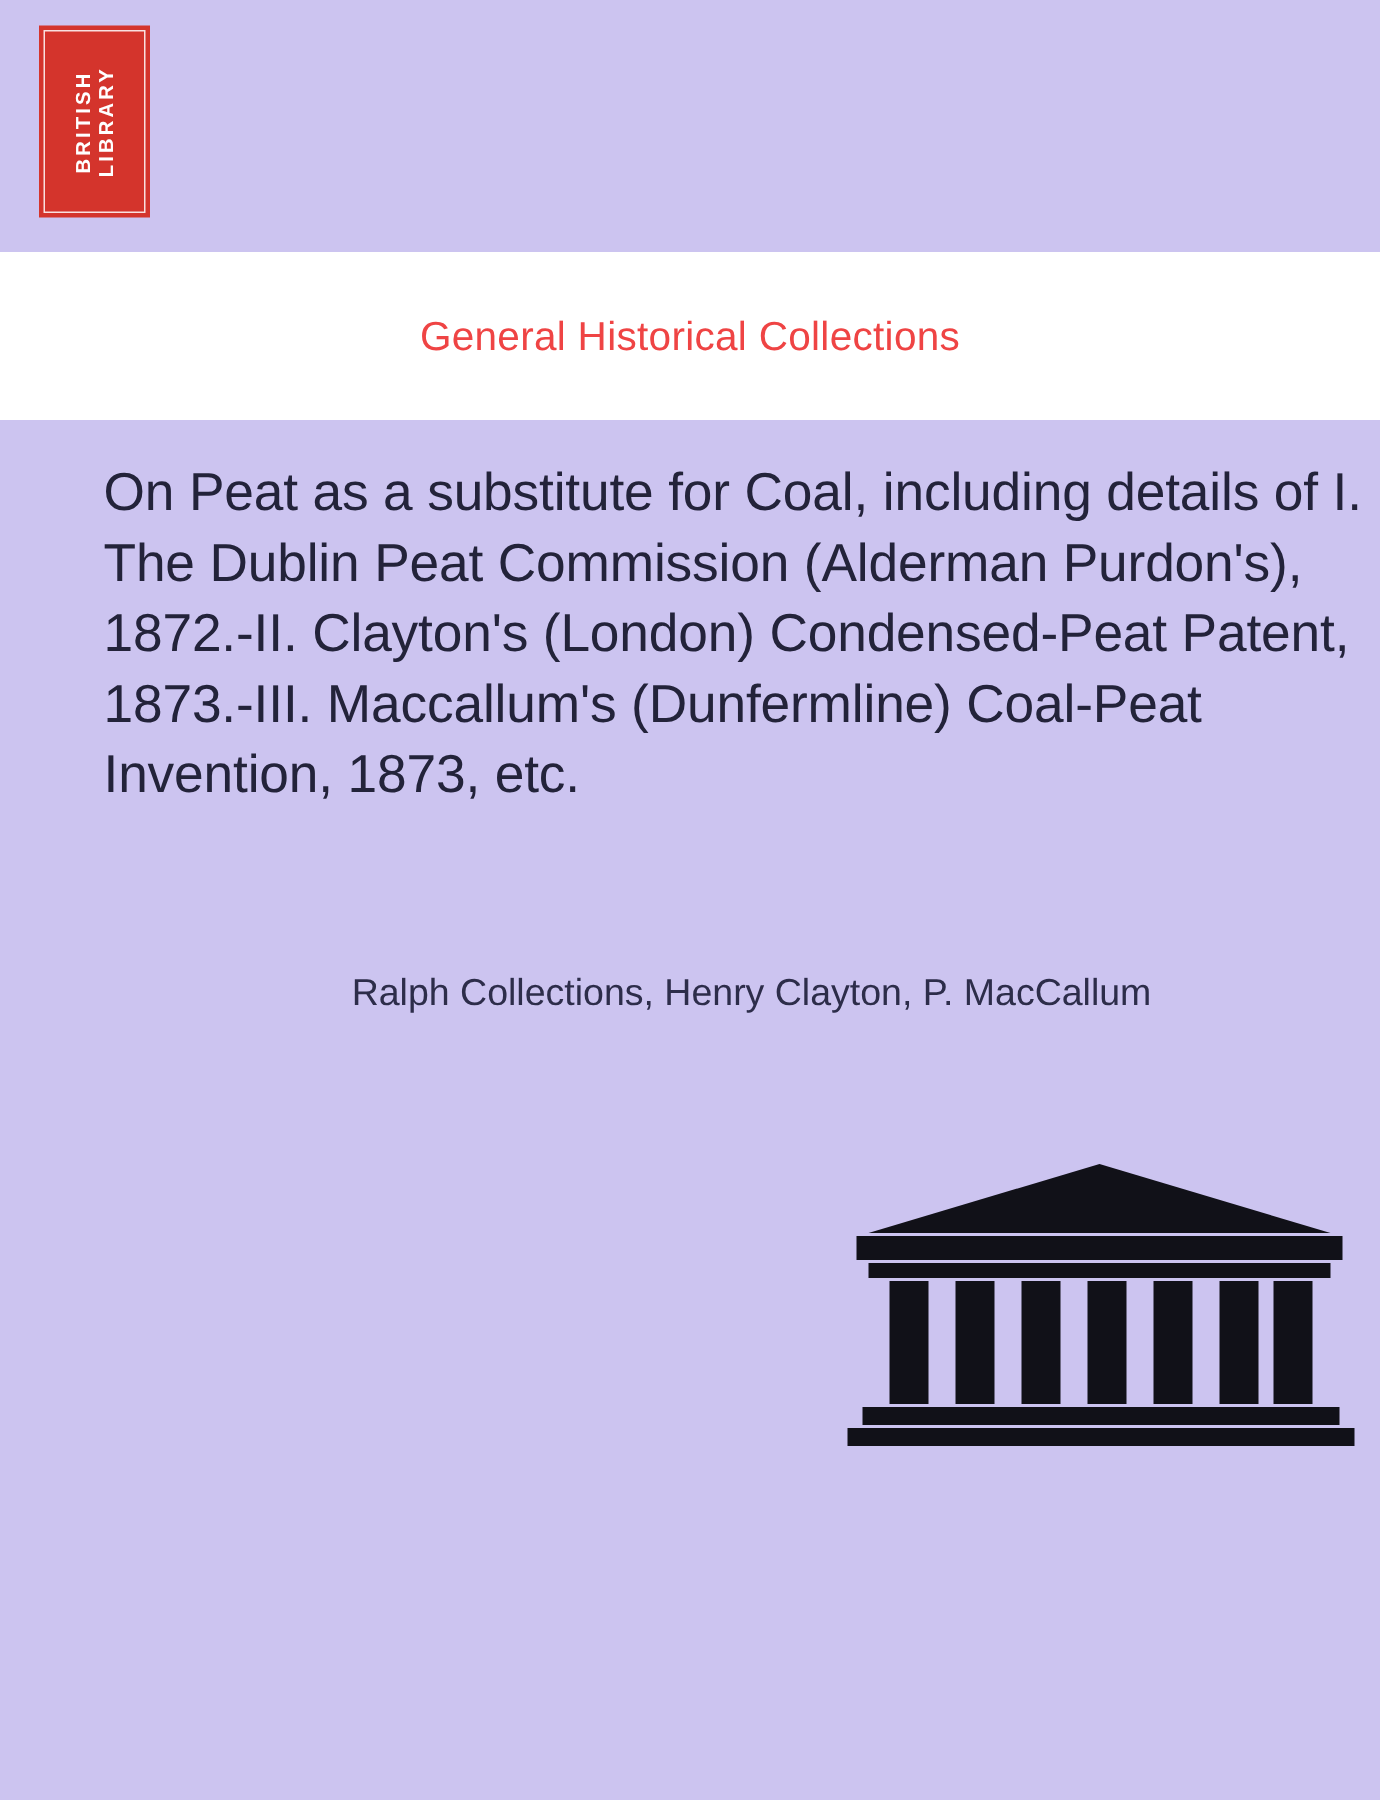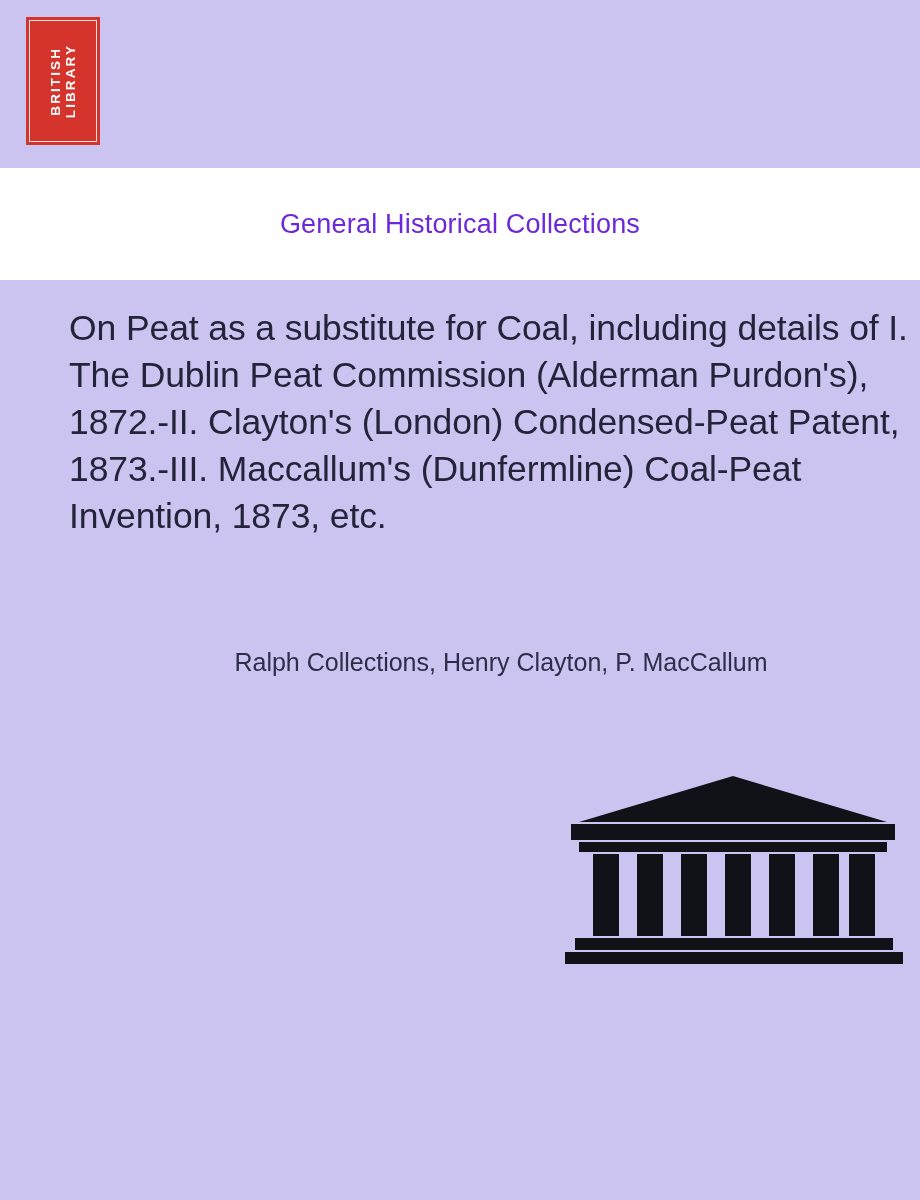--- a/index.html
+++ b/index.html
@@ -36,21 +36,21 @@
     top: 168px;
     width: 920px;
     height: 112px;
     background: #ffffff;
     display: flex;
     align-items: center;
     justify-content: center;
   }
   .series-title {
     font-size: 27px;
-    color: #6d28d9;
+    color: #ef4444;
     letter-spacing: 0.2px;
     text-align: center;
   }
   
   .bl-logo {
     position: absolute;
     left: 26px;
     top: 17px;
     width: 74px;
     height: 128px;

